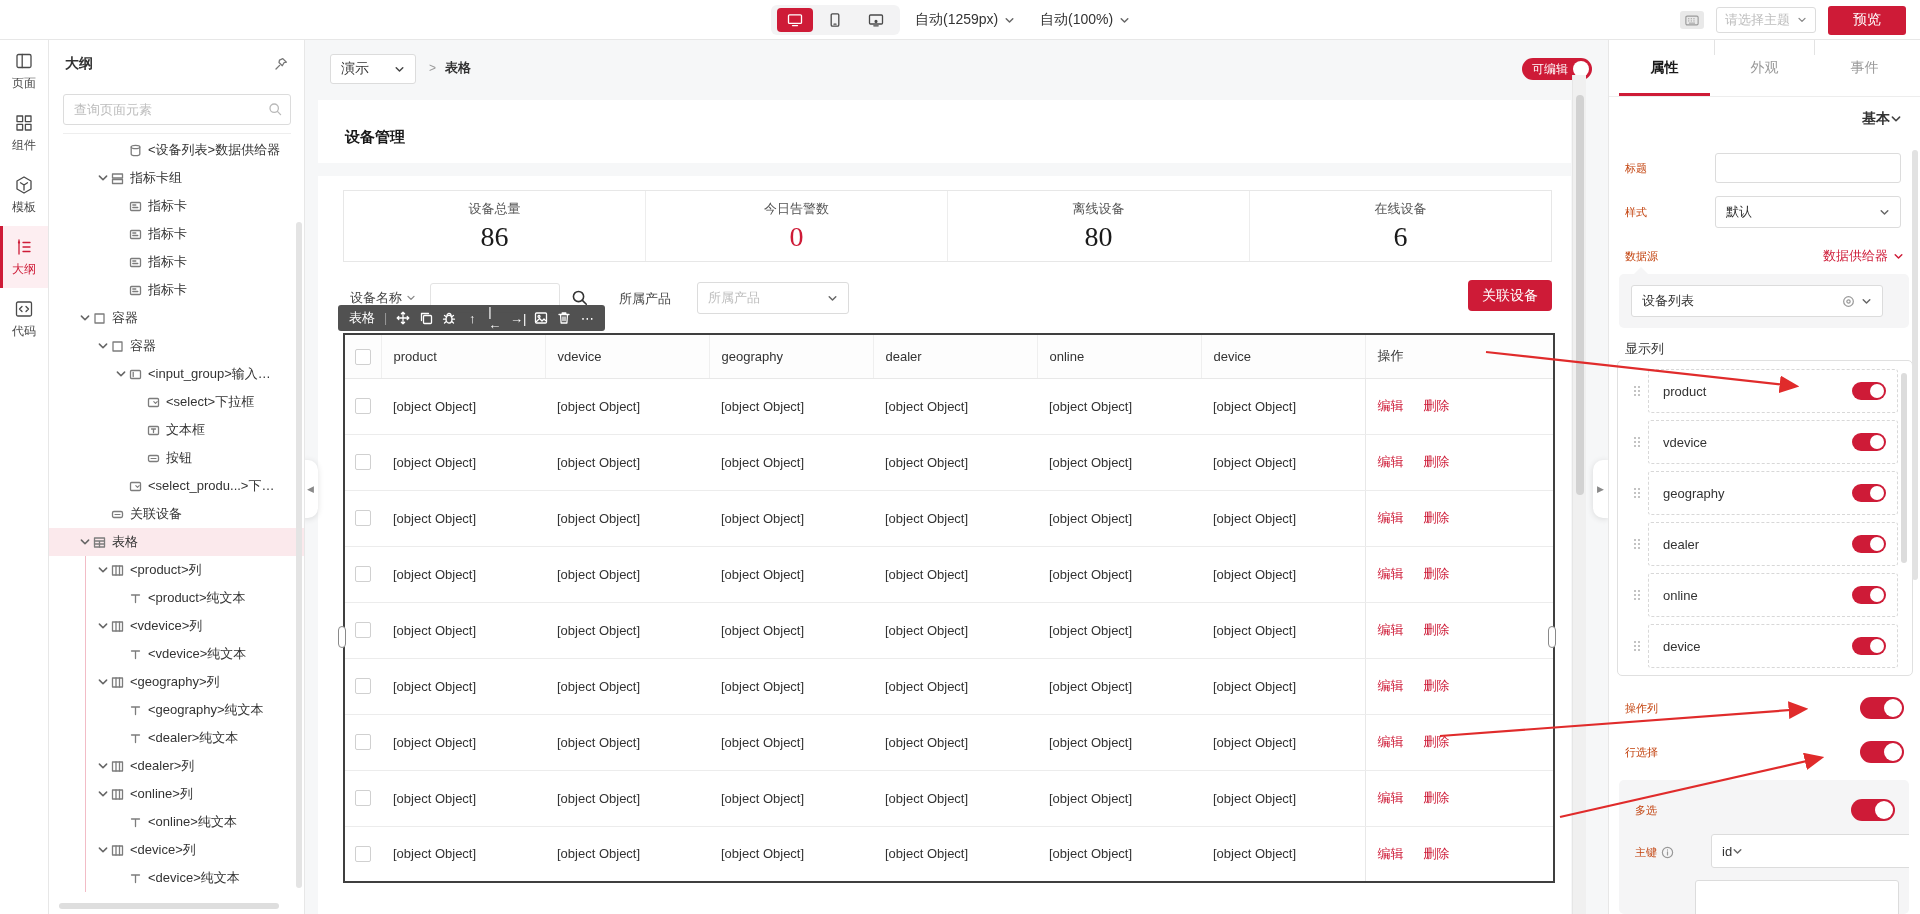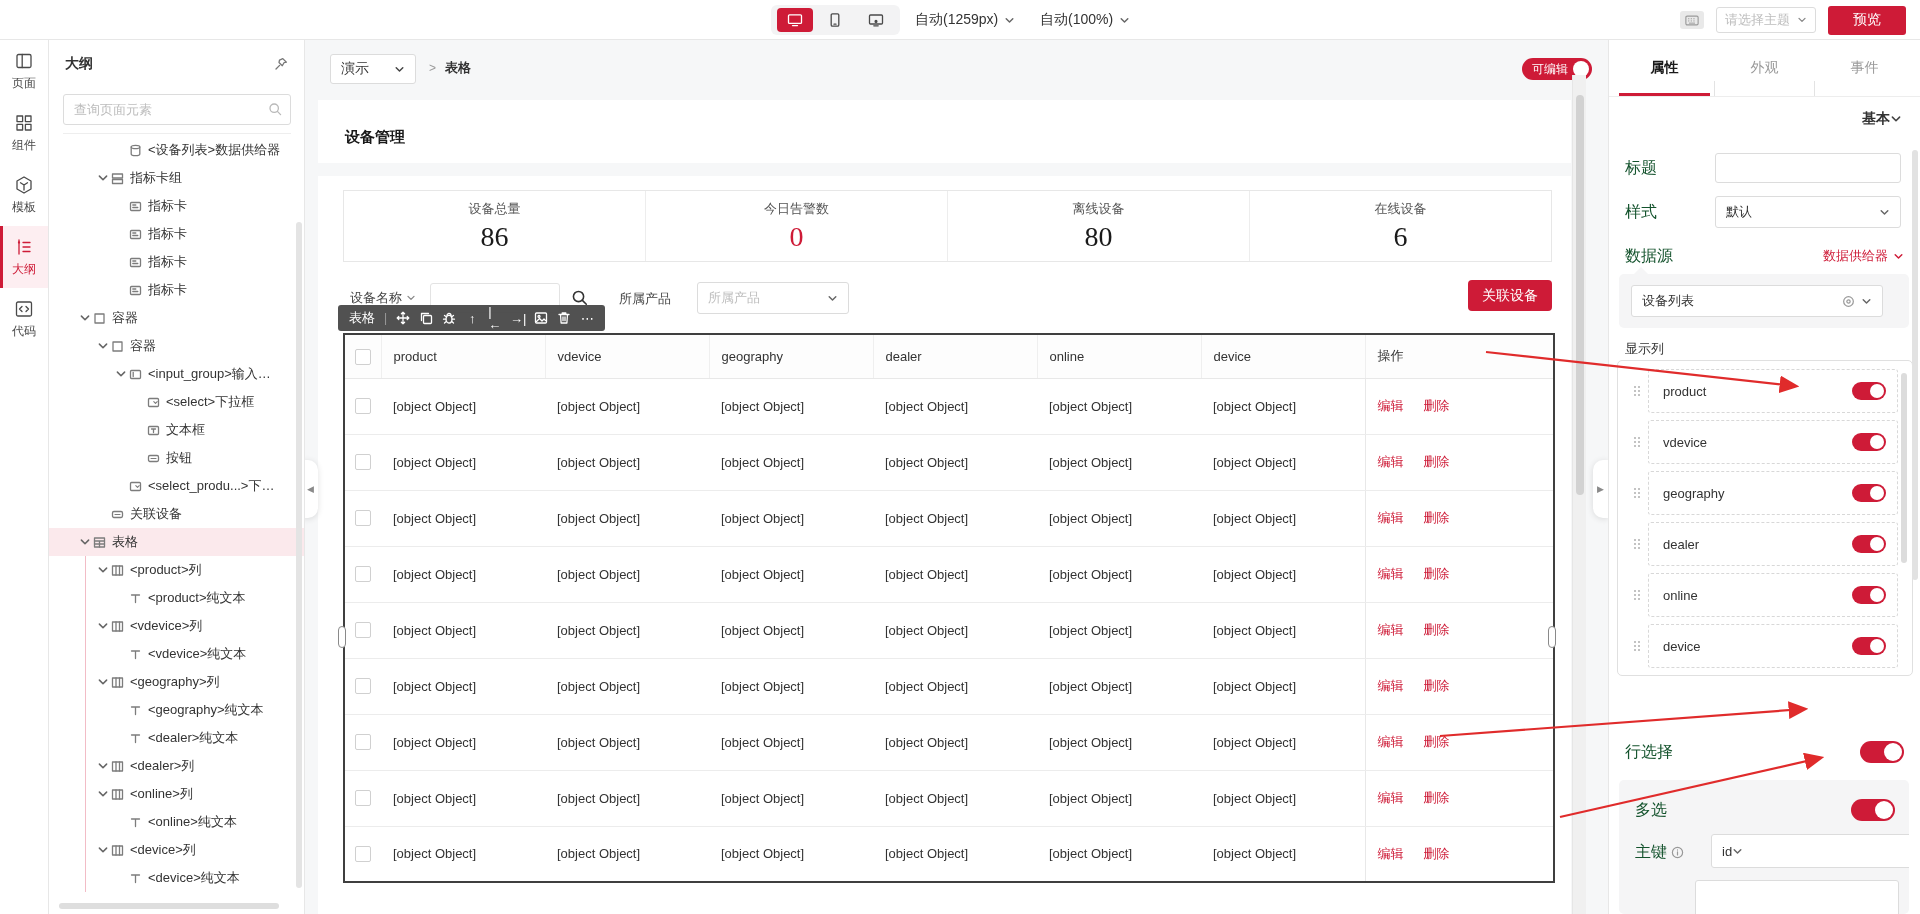--- a/index.html
+++ b/index.html
@@ -101,30 +101,30 @@
   .link-red{color:var(--red);cursor:pointer;margin-right:20px;}
   .resize-handle{position:absolute;width:8px;height:22px;background:#fff;border:1px solid #8a8a8a;border-radius:4px;z-index:9;}
   .canvas-scroll{position:absolute;right:22px;top:35px;bottom:0;width:14px;background:#f0f0f0;border-left:1px solid #e6e6e6;}
   .canvas-scroll .thumb{position:absolute;left:3px;top:20px;width:8px;height:400px;background:#d2d2d2;border-radius:4px;}
   .collapse-tab{position:absolute;top:420px;width:15px;height:58px;background:#fff;box-shadow:0 1px 6px rgba(0,0,0,.12);display:flex;align-items:center;justify-content:center;color:#8a8a8a;font-size:9px;cursor:pointer;z-index:12;}
   .collapse-tab.left{left:-2px;border-radius:0 10px 10px 0;}
   .collapse-tab.right{right:0;border-radius:10px 0 0 10px;}
 
   
   .inspector{position:absolute;left:1608px;top:40px;width:312px;height:874px;background:#fff;border-left:1px solid var(--bd);overflow:hidden;z-index:10;}
-  .insp-tabs{position:relative;height:56px;display:flex;align-items:flex-end;padding:0 6px;}
+  .insp-tabs{position:relative;height:56px;display:flex;align-items:flex-start;padding:0 6px;}
   .insp-tab{flex:1;text-align:center;font-size:14px;color:#999;cursor:pointer;position:relative;height:100%;display:flex;align-items:center;justify-content:center;}
   .insp-tab.active{color:#1a1a1a;font-weight:bold;}
   .insp-tab.active::after{content:'';position:absolute;left:4px;right:4px;bottom:0;height:3px;background:var(--red);}
   .tab-div{width:1px;height:15px;background:#e3e3e3;}
   .insp-section{position:absolute;left:0;top:56px;width:100%;height:44px;border-top:1px solid #ededed;display:flex;align-items:center;justify-content:flex-end;padding:0 18px 0 16px;cursor:pointer;}
   .insp-section span{font-size:14px;font-weight:bold;}
   .chev{width:12px;height:12px;color:#444;}
   .insp-row{position:absolute;left:16px;right:12px;height:32px;display:flex;align-items:center;}
-  .insp-row > label{font-size:16px;color:#14532d;}
+  .insp-row > label{font-size:11px;color:#c2410c;}
   .insp-input{position:absolute;left:90px;top:1px;width:186px;height:30px;border:1px solid var(--bd2);border-radius:3px;outline:none;padding:0 8px;font-size:13px;}
   .insp-select{position:absolute;left:90px;top:0;width:186px;height:32px;border:1px solid var(--bd2);border-radius:3px;background:#fff;display:flex;align-items:center;justify-content:space-between;padding:0 10px;font-size:13px;color:#333;cursor:pointer;}
   .insp-select .icon{width:11px;height:11px;color:#666;}
   .ds-link{position:absolute;right:4px;display:flex;align-items:center;gap:5px;color:var(--red);font-size:13px;cursor:pointer;}
   .ds-link .icon{width:11px;height:11px;color:var(--red);}
   .grey-box{position:absolute;left:10px;width:290px;background:#f5f5f6;border-radius:5px;}
   .notch{position:absolute;left:14px;top:-7px;width:0;height:0;border-left:8px solid transparent;border-right:8px solid transparent;border-bottom:8px solid #f5f5f6;}
   .insp-label{position:absolute;left:16px;font-size:13px;color:#333;}
   .cols-box{position:absolute;left:8px;top:320px;width:296px;height:316px;border:1px solid #e0e0e0;border-radius:5px;padding:8px 14px 8px 8px;overflow:hidden;}
   .col-item{display:flex;align-items:center;height:44px;margin-bottom:7px;}
@@ -1018,20 +1018,24 @@
             </span>
           </span>
           <div class="col-pill">
             <span>device</span>
             <span class="toggle sm"></span>
           </div>
         </div>
         <div class="cols-scroll"></div>
       </div>
 
+    <div class="insp-row toggle-row" style="top:652px">
+      <label>操作列</label>
+      <span class="toggle"></span>
+    </div>
     <div class="insp-row toggle-row" style="top:696px">
       <label>行选择</label>
       <span class="toggle"></span>
     </div>
 
     <div class="grey-box" style="top:740px;height:134px;overflow:hidden">
       <div class="notch"></div>
       <div class="insp-row toggle-row" style="left:16px;top:14px;right:14px;position:absolute">
         <label>多选</label>
         <span class="toggle"></span>

